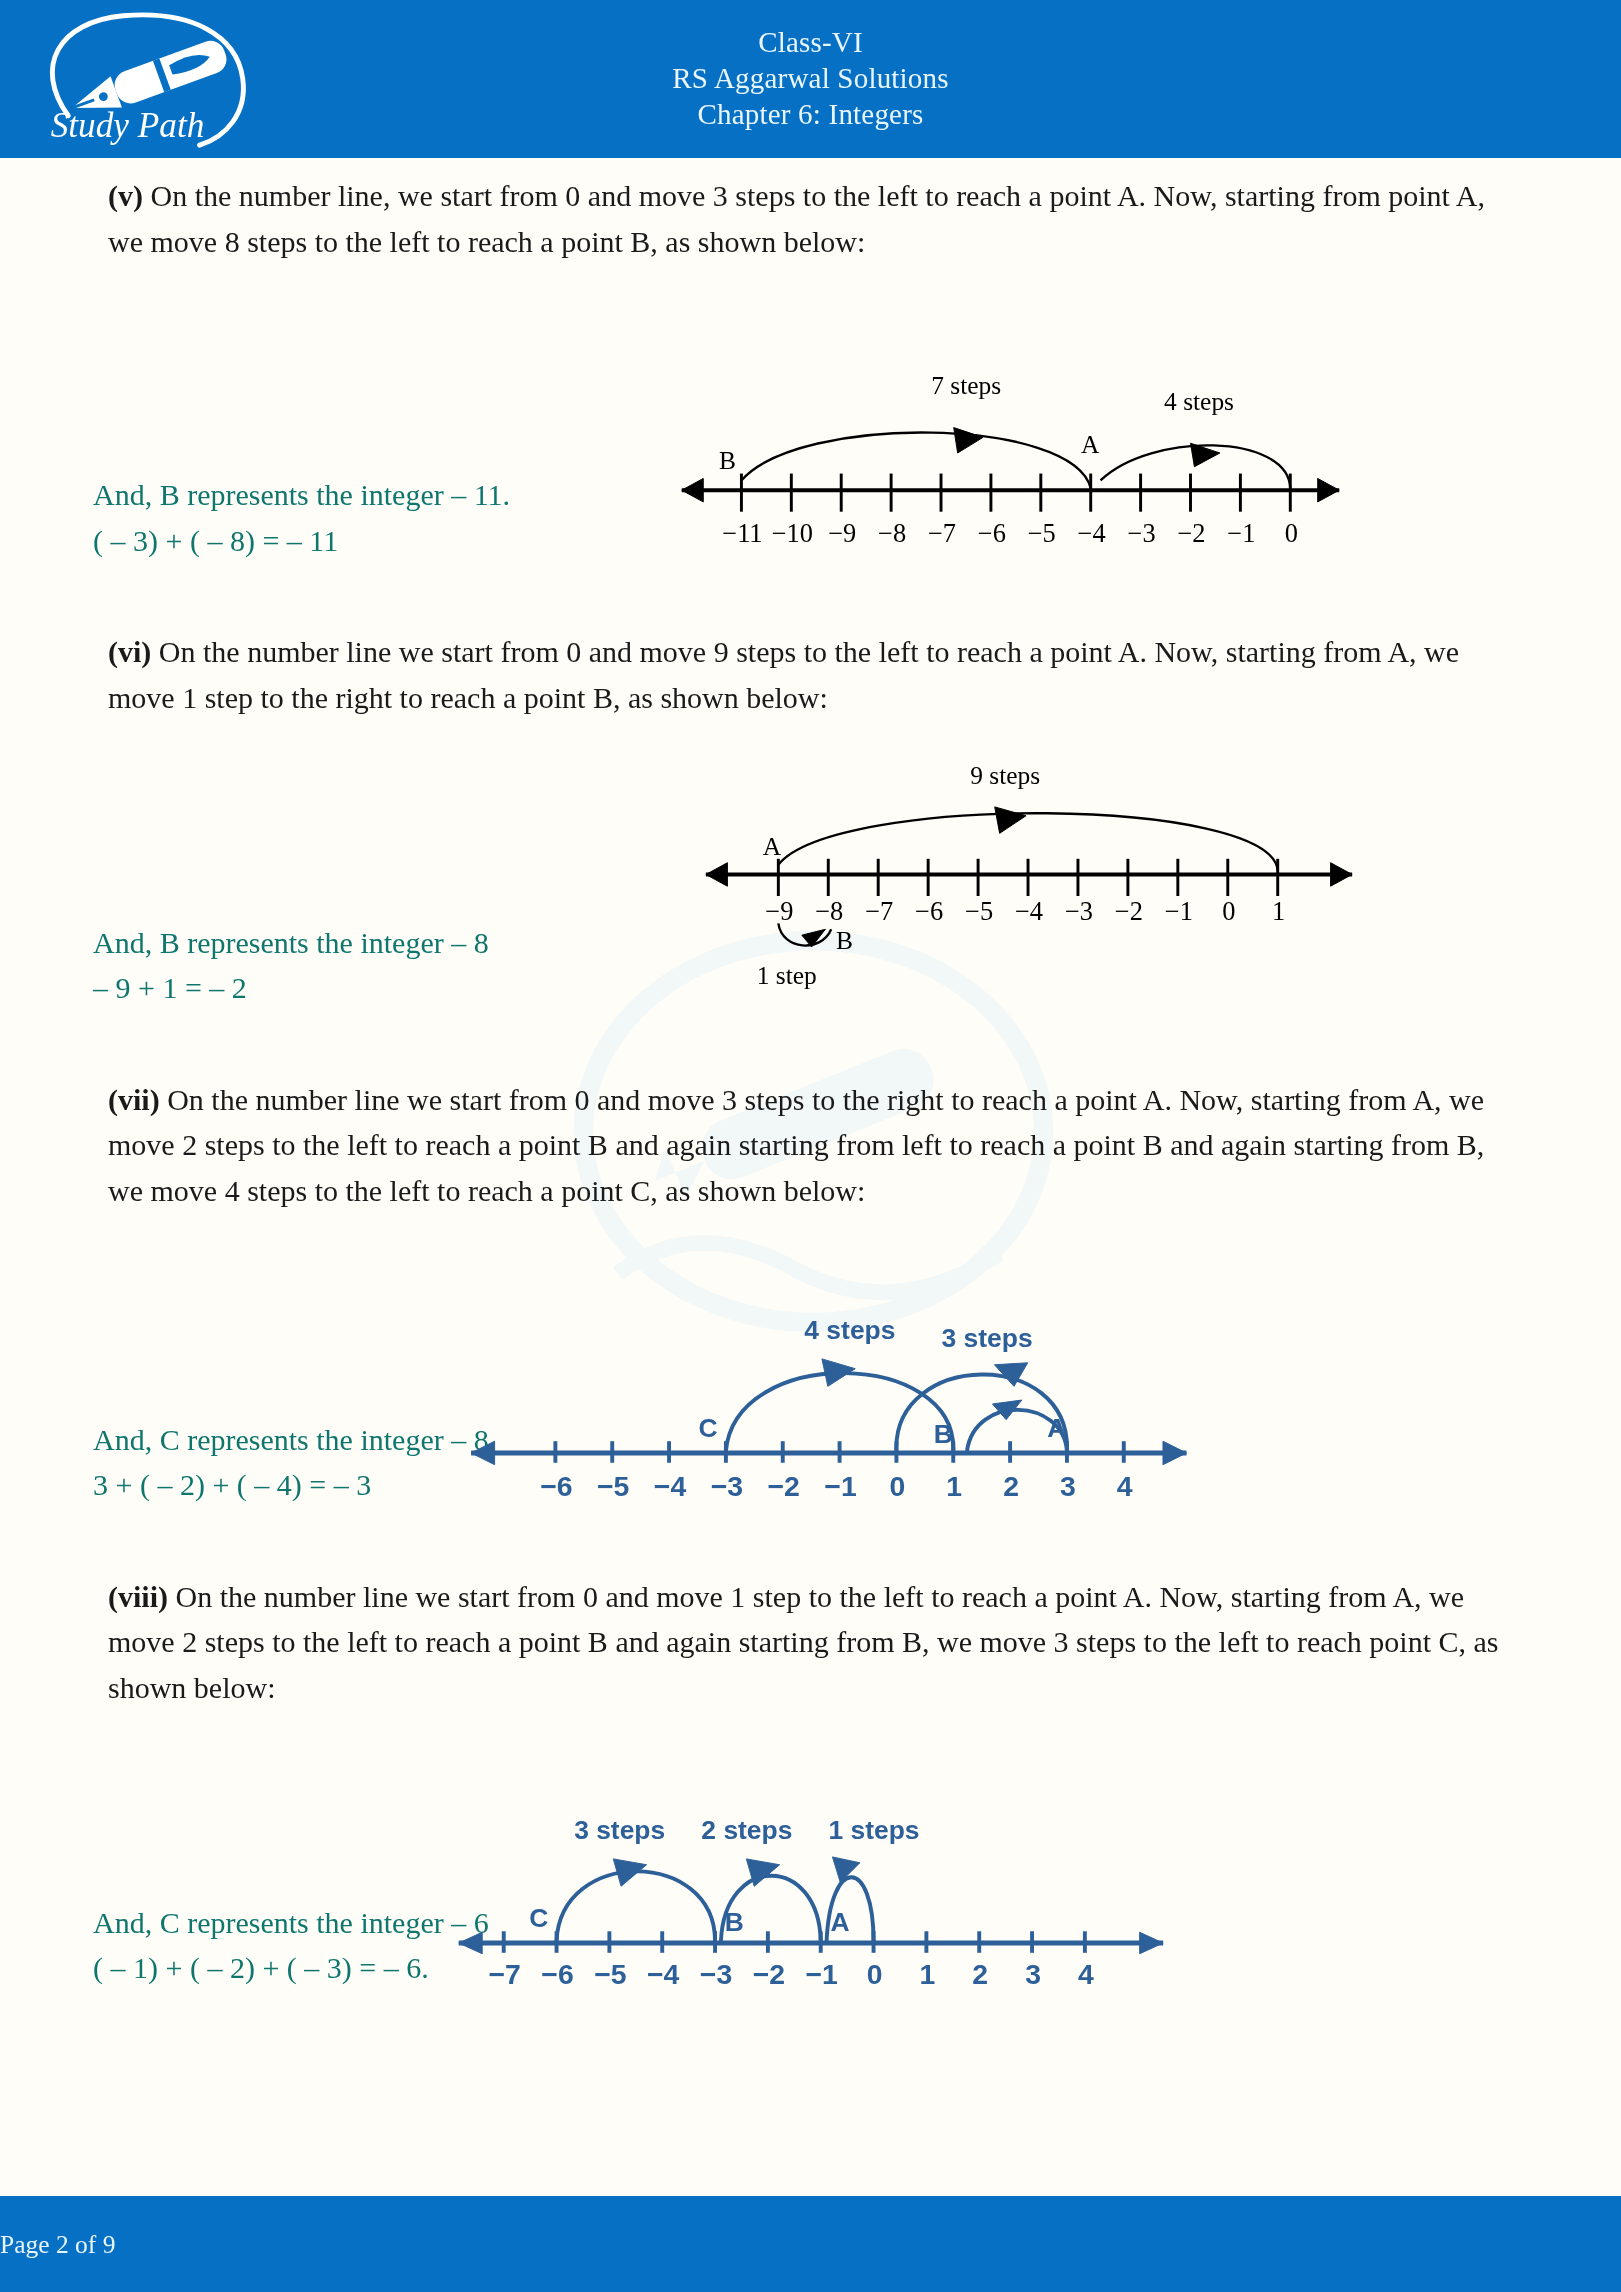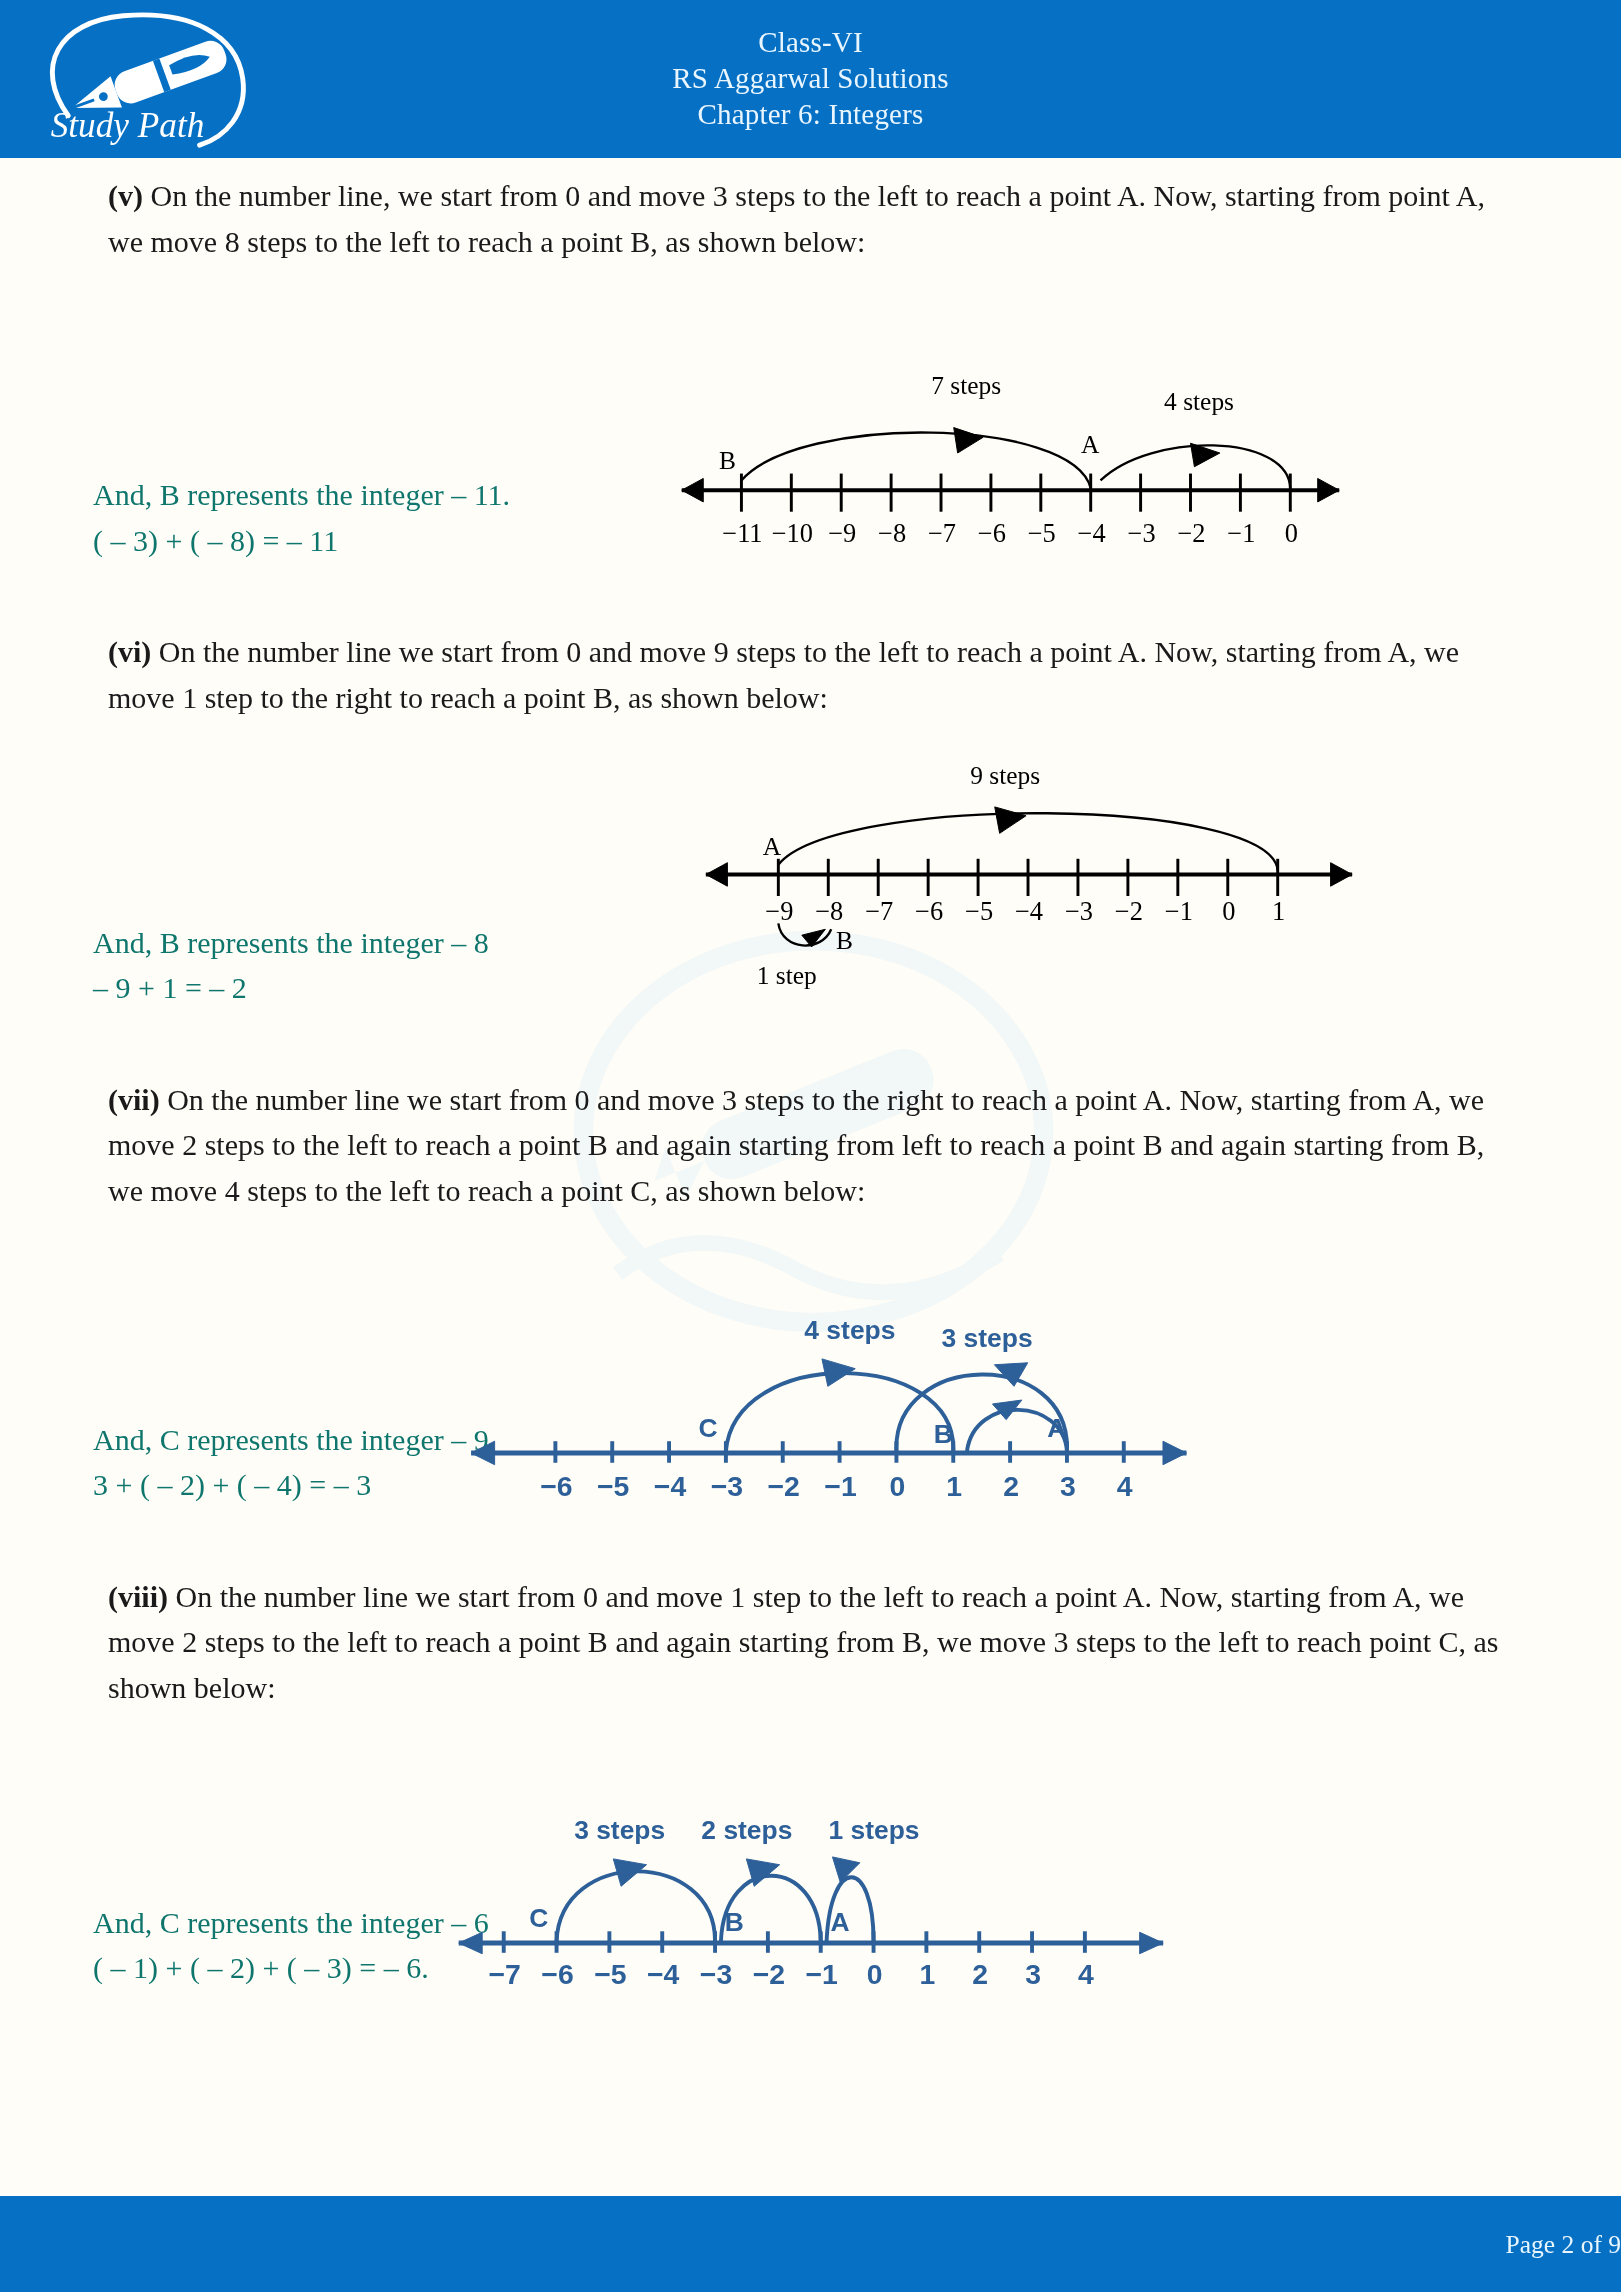--- a/index.html
+++ b/index.html
@@ -94,21 +94,21 @@
   .footer {
     position: absolute;
     left: 0;
     top: 2196px;
     width: 1621px;
     height: 97px;
     background: #0671c4;
     color: #eaf6ff;
     display: flex;
     align-items: center;
-    justify-content: flex-end;
+    justify-content: flex-start;
     font-size: 25.5px;
     font-family: "Liberation Serif", serif;
   }
 </style>
 </head>
 <body>
 
 <div class="page">
 
   <div class="watermark">
@@ -171,21 +171,21 @@
     <div class="eq">– 9 + 1 = – 2</div>
 
     <div class="gap-lg"></div>
 
     <p class="para">
       <span class="rn">(vii)</span><span> On the number line we start from 0 and move 3 steps to the right to reach a point A. Now, starting from A, we move 2 steps to the left to reach a point B and again starting from left to reach a point B and again starting from B, we move 4 steps to the left to reach a point C, as shown below:</span>
     </p>
 
     <div style="height:188px"></div>
 
-    <div class="eq">And, C represents the integer – 9</div>
+    <div class="eq">And, C represents the integer – 8</div>
     <div class="eq">3 + ( – 2) + ( – 4) = – 3</div>
 
     <div class="gap-lg"></div>
 
     <p class="para">
       <span class="rn">(viii)</span><span> On the number line we start from 0 and move 1 step to the left to reach a point A. Now, starting from A, we move 2 steps to the left to reach a point B and again starting from B, we move 3 steps to the left to reach point C, as shown below:</span>
     </p>
 
     <div style="height:174px"></div>
 

